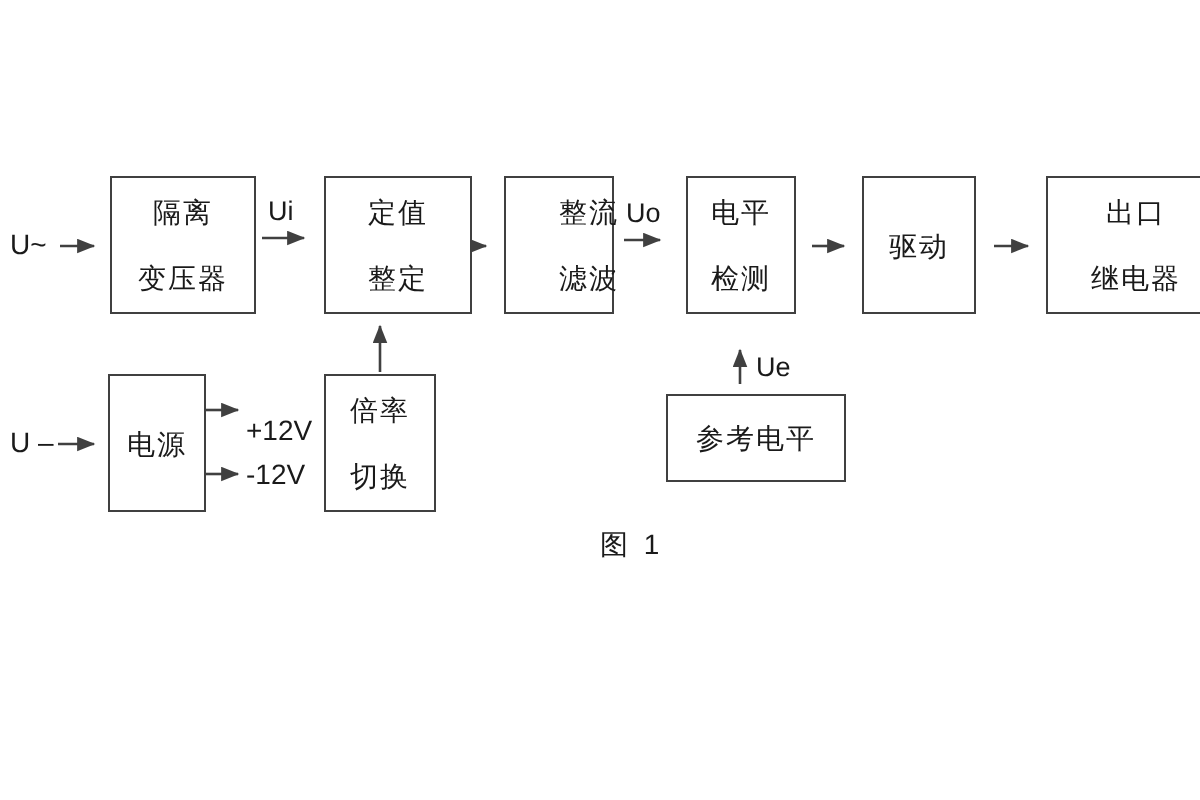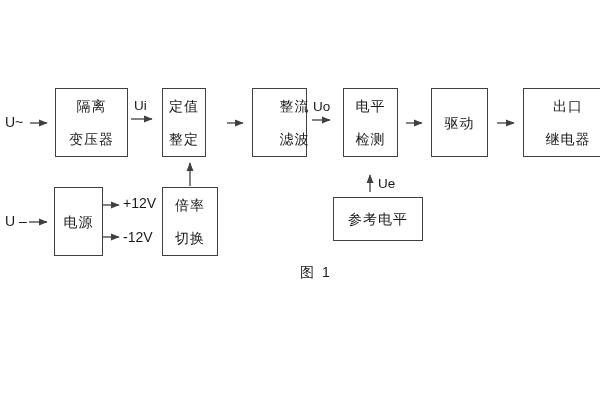--- a/index.html
+++ b/index.html
@@ -35,21 +35,21 @@
   .siglbl{font-size:13.5px;}
   #arrow-layer{position:absolute;left:0;top:0;}
   .caption{
     position:absolute;
     left:300px;top:264px;
     font-size:14px;
     letter-spacing:2px;
   }
   
   #blk-isolation    {left:55px;  top:88px;  width:73px; height:69px;}
-  #blk-setting      {left:162px; top:88px;  width:44px; height:69px;}
+  #blk-setting      {left:162px; top:88px;  width:74px; height:69px;}
   #blk-rectify      {left:252px; top:88px;  width:55px; height:69px;padding-left:30px;}
   #blk-level        {left:343px; top:88px;  width:55px; height:69px;}
   #blk-drive        {left:431px; top:88px;  width:57px; height:69px;}
   #blk-outrelay     {left:523px; top:88px;  width:90px; height:69px;}
   #blk-power        {left:54px;  top:187px; width:49px; height:69px;}
   #blk-ratio        {left:162px; top:187px; width:56px; height:69px;}
   #blk-reference    {left:333px; top:197px; width:90px; height:44px; row-gap:0;}
 </style>
 </head>
 <body>
@@ -117,18 +117,18 @@
 
   <div class="block" id="blk-reference">
     <span>参考电平</span>
   </div>
 
   <span class="lbl" style="left:5px;top:115px;">U~</span>
   <span class="lbl" style="left:5px;top:214px;">U –</span>
   <span class="lbl siglbl" style="left:134px;top:99px;">Ui</span>
   <span class="lbl siglbl" style="left:313px;top:100px;">Uo</span>
   <span class="lbl siglbl" style="left:378px;top:177px;">Ue</span>
-  <span class="lbl" style="left:123px;top:196px;">+12V</span>
+  <span class="lbl" style="left:123px;top:208px;">+12V</span>
   <span class="lbl" style="left:123px;top:230px;">-12V</span>
 
   <div class="caption">图 1</div>
 
 </div>
 
 </body></html>

